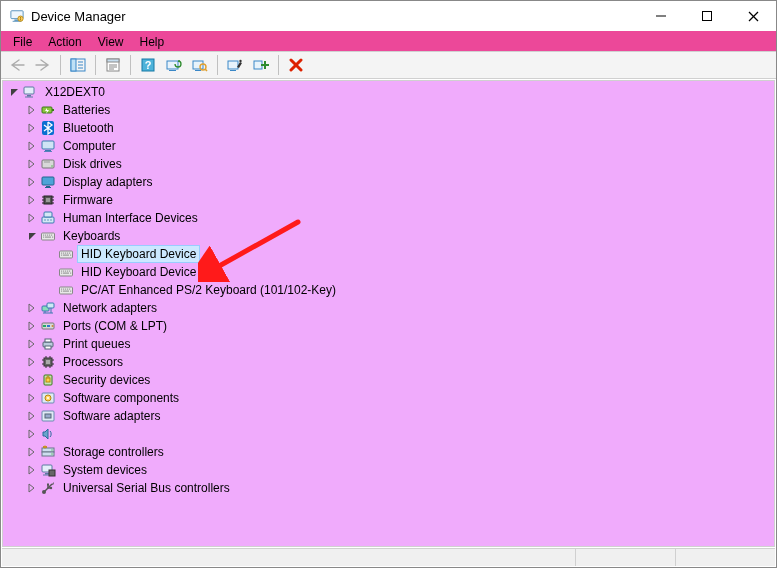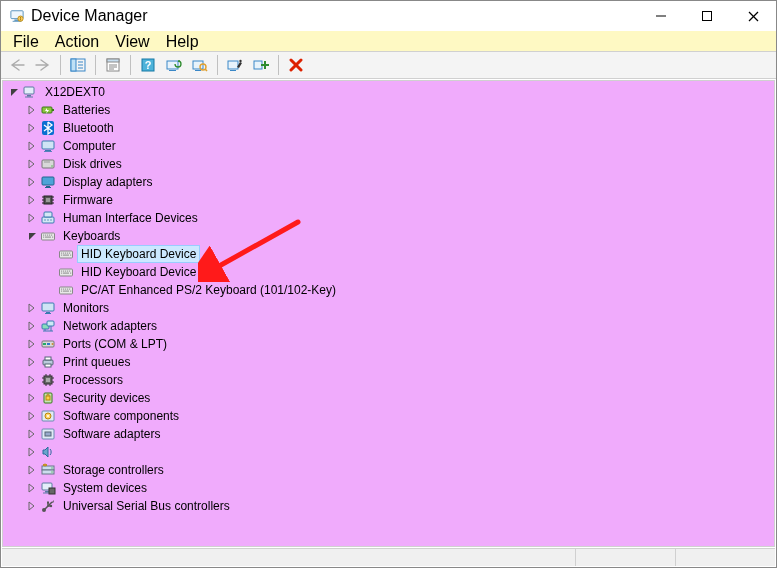--- a/index.html
+++ b/index.html
@@ -18,38 +18,38 @@
 
   
   .titlebar {
     height: 30px;
     display: flex;
     align-items: center;
     padding: 0 0 0 8px;
     background: #fff;
   }
   .titlebar .app-icon { width: 16px; height: 16px; margin-right: 6px; display:flex;align-items:center;justify-content:center;}
-  .titlebar .title { flex: 0 0 auto; font-size: 16px; }
+  .titlebar .title { flex: 0 0 auto; font-size: 13px; }
   .titlebar .spacer { flex: 1; }
   .win-btns { display: flex; height: 100%; }
   .win-btn {
     width: 46px; height: 30px;
     display: flex; align-items: center; justify-content: center;
     font-family: "Segoe UI Symbol", sans-serif;
     font-size: 11px;
   }
 
   
   .menubar {
     height: 20px;
     display: flex;
-    align-items: flex-start;
+    align-items: flex-end;
     padding: 0 4px;
-    font-size: 16px;
-    background:#fef9c3;
+    font-size: 12px;
+    background:#ec4899;
   }
   .menu-item { padding: 2px 8px; }
 
   
   .toolbar {
     height: 28px;
     border-top: 1px solid #d0d0d0;
     border-bottom: 1px solid #d0d0d0;
     background: #f4f4f4;
     display: flex;
@@ -492,37 +492,20 @@
             </li>
             <li>
               <div class="node">
                 <span class="arrow">
                   <svg width="8" height="10">
                     <path d="M1 1 L6 5 L1 9 Z" fill="none" stroke="#666" stroke-width="1"></path>
                   </svg>
                 </span>
                 <span class="dev-icon">
                   <svg width="16" height="16" viewBox="0 0 16 16">
-                    <rect x="2" y="3" width="12" height="8" rx="1" fill="#cfe4f5" stroke="#3a7ab0"></rect>
-                    <rect x="6" y="12" width="4" height="1" fill="#3a7ab0"></rect>
-                    <rect x="5" y="13" width="6" height="1" fill="#3a7ab0"></rect>
-                  </svg>
-                </span>
-                <span class="label">Monitors</span>
-              </div>
-            </li>
-            <li>
-              <div class="node">
-                <span class="arrow">
-                  <svg width="8" height="10">
-                    <path d="M1 1 L6 5 L1 9 Z" fill="none" stroke="#666" stroke-width="1"></path>
-                  </svg>
-                </span>
-                <span class="dev-icon">
-                  <svg width="16" height="16" viewBox="0 0 16 16">
                     <rect x="2" y="6" width="7" height="5" rx="1" fill="#8db" stroke="#3a7ab0"></rect>
                     <rect x="7" y="3" width="7" height="5" rx="1" fill="#cdeaf5" stroke="#3a7ab0"></rect>
                     <line x1="5" y1="11" x2="5" y2="13" stroke="#3a7ab0"></line>
                     <line x1="11" y1="8" x2="11" y2="13" stroke="#3a7ab0"></line>
                     <line x1="3" y1="13" x2="13" y2="13" stroke="#3a7ab0"></line>
                   </svg>
                 </span>
                 <span class="label">Network adapters</span>
               </div>
             </li>

